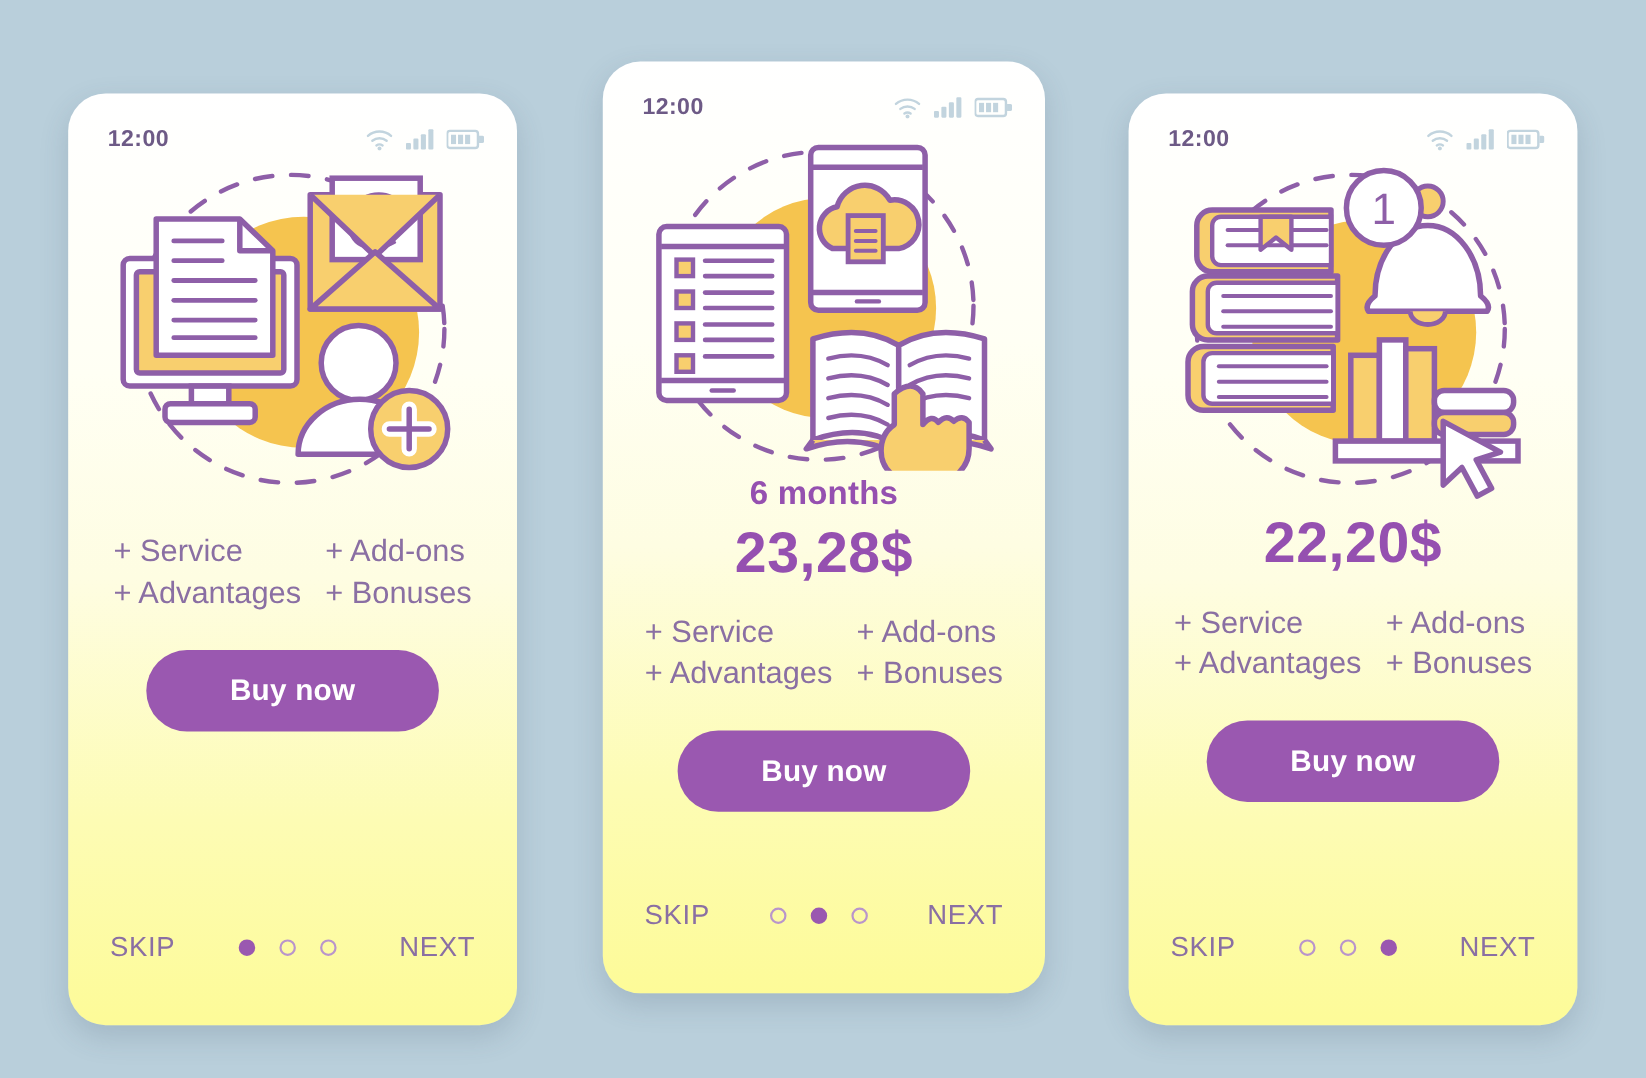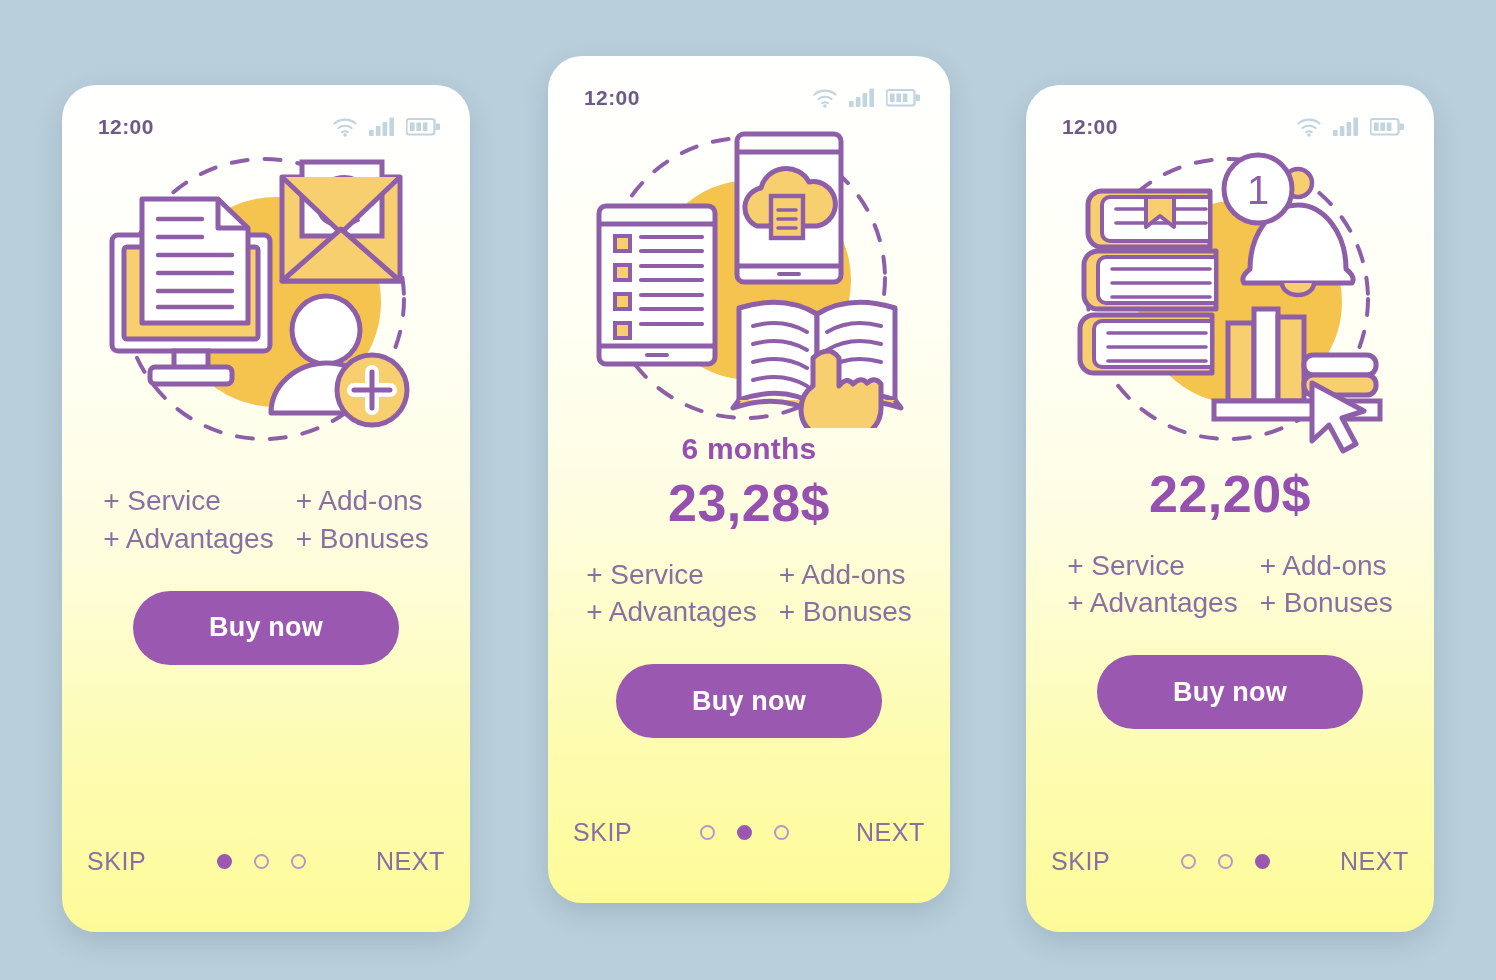--- a/index.html
+++ b/index.html
@@ -92,21 +92,21 @@
     letter-spacing: .2px;
     width: 266px;
     height: 74px;
     cursor: pointer;
   }
 
   .bottom-nav {
     margin-top: auto;
     margin-bottom: 56px;
     display: flex; 
-    padding: 0 25px;
+    padding: 0 38px;
     justify-content: space-between;
   }
   .navlink {
     font-size: 25px;
     color: #8a6fa3;
     letter-spacing: .6px;
     cursor: pointer;
   }
   .dots { display: flex; align-items: center; gap: 22px; }
   .dot { width: 15px; height: 15px; border-radius: 50%; cursor: pointer; }

